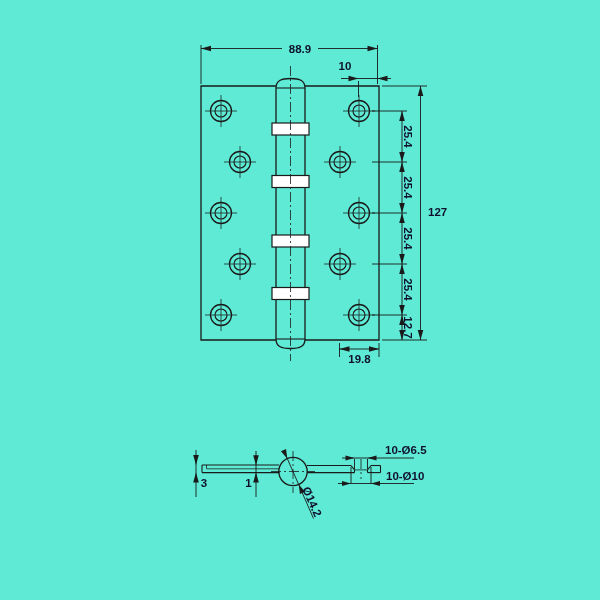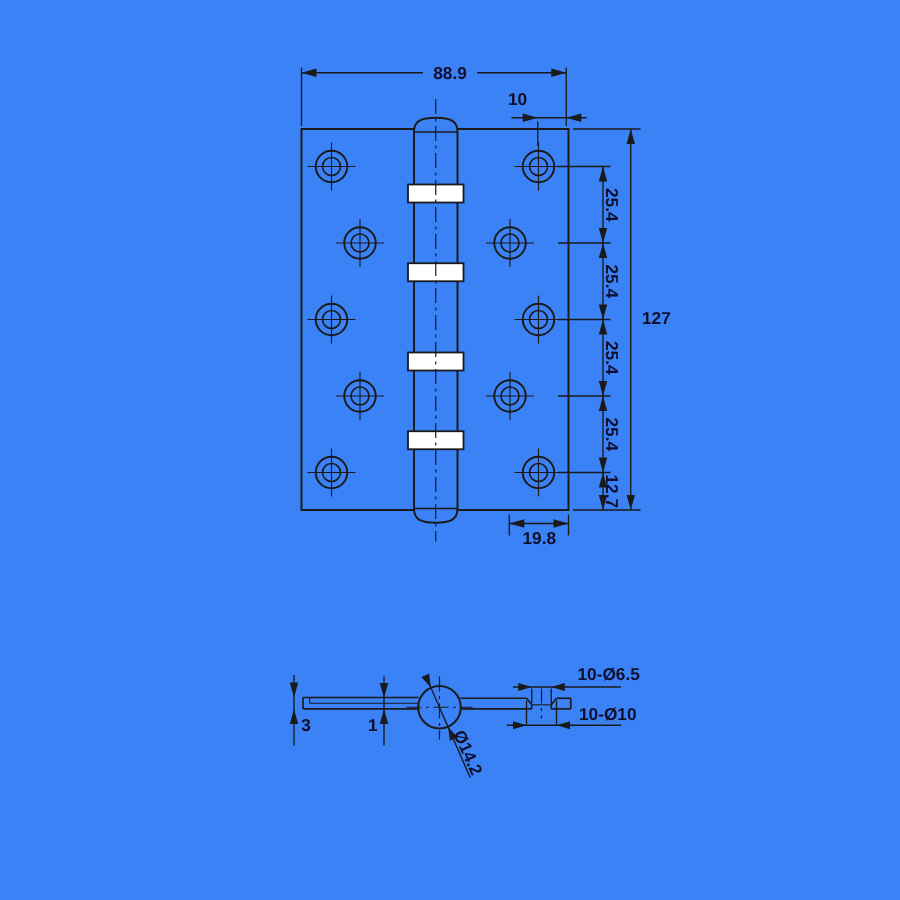--- a/index.html
+++ b/index.html
@@ -1,16 +1,16 @@
 <!DOCTYPE html>
 <html><head>
 <meta charset="utf-8">
 <style>
   html,body{margin:0;padding:0;background:#ffffff;}
-  .stage{position:relative;width:600px;height:600px;background:#3b82f6;overflow:hidden;
+  .stage{position:relative;width:600px;height:600px;background:#5eead4;overflow:hidden;
          font-family:"Liberation Sans",sans-serif;}
   .ol  {fill:none;stroke:#1a1a1a;stroke-width:1.3;}
   .ol2 {fill:none;stroke:#1a1a1a;stroke-width:1.1;}
   .thin{fill:none;stroke:#1a1a1a;stroke-width:0.75;}
   .dimline{fill:none;stroke:#1a1a1a;stroke-width:0.9;}
   .cl  {fill:none;stroke:#1a1a1a;stroke-width:0.8;stroke-dasharray:10 3 2 3;}
   .arr {fill:#1a1a1a;stroke:none;}
   .band{fill:#ffffff;stroke:#1a1a1a;stroke-width:1.2;}
   .dim {font-weight:bold;font-size:11.5px;fill:#10102e;}
 </style>

